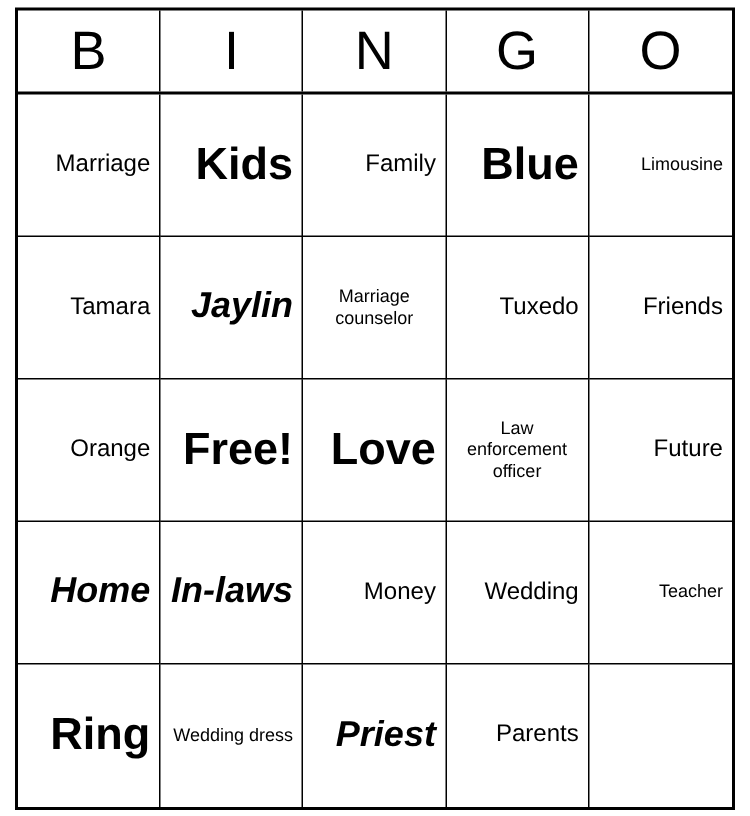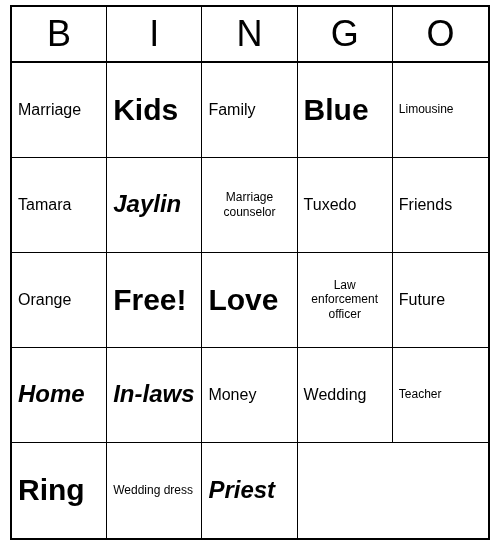--- a/index.html
+++ b/index.html
@@ -45,21 +45,21 @@
       display: grid;
       grid-template-columns: repeat(5, 1fr);
       grid-template-rows: repeat(5, 1fr);
     }
 
     .bingo-cell {
       border-right: 1px solid #000;
       border-bottom: 1px solid #000;
       display: flex;
       align-items: center;
-      justify-content: flex-start;
+      justify-content: flex-end;
       text-align: center;
       min-height: 95px;
       padding: 6px;
     }
 
     .bingo-cell:nth-child(5n) {
       border-right: none;
     }
 
     .bingo-cell:nth-child(n+21) {
@@ -164,14 +164,17 @@
       </div>
       <div class="bingo-cell">
         <span class="size-xlarge">Ring</span>
       </div>
       <div class="bingo-cell">
         <span class="size-small">Wedding dress</span>
       </div>
       <div class="bingo-cell">
         <span class="size-large">Priest</span>
       </div>
+      <div class="bingo-cell">
+        <span class="size-medium">Parents</span>
+      </div>
     </div>
 </div>
 
 </body></html>

